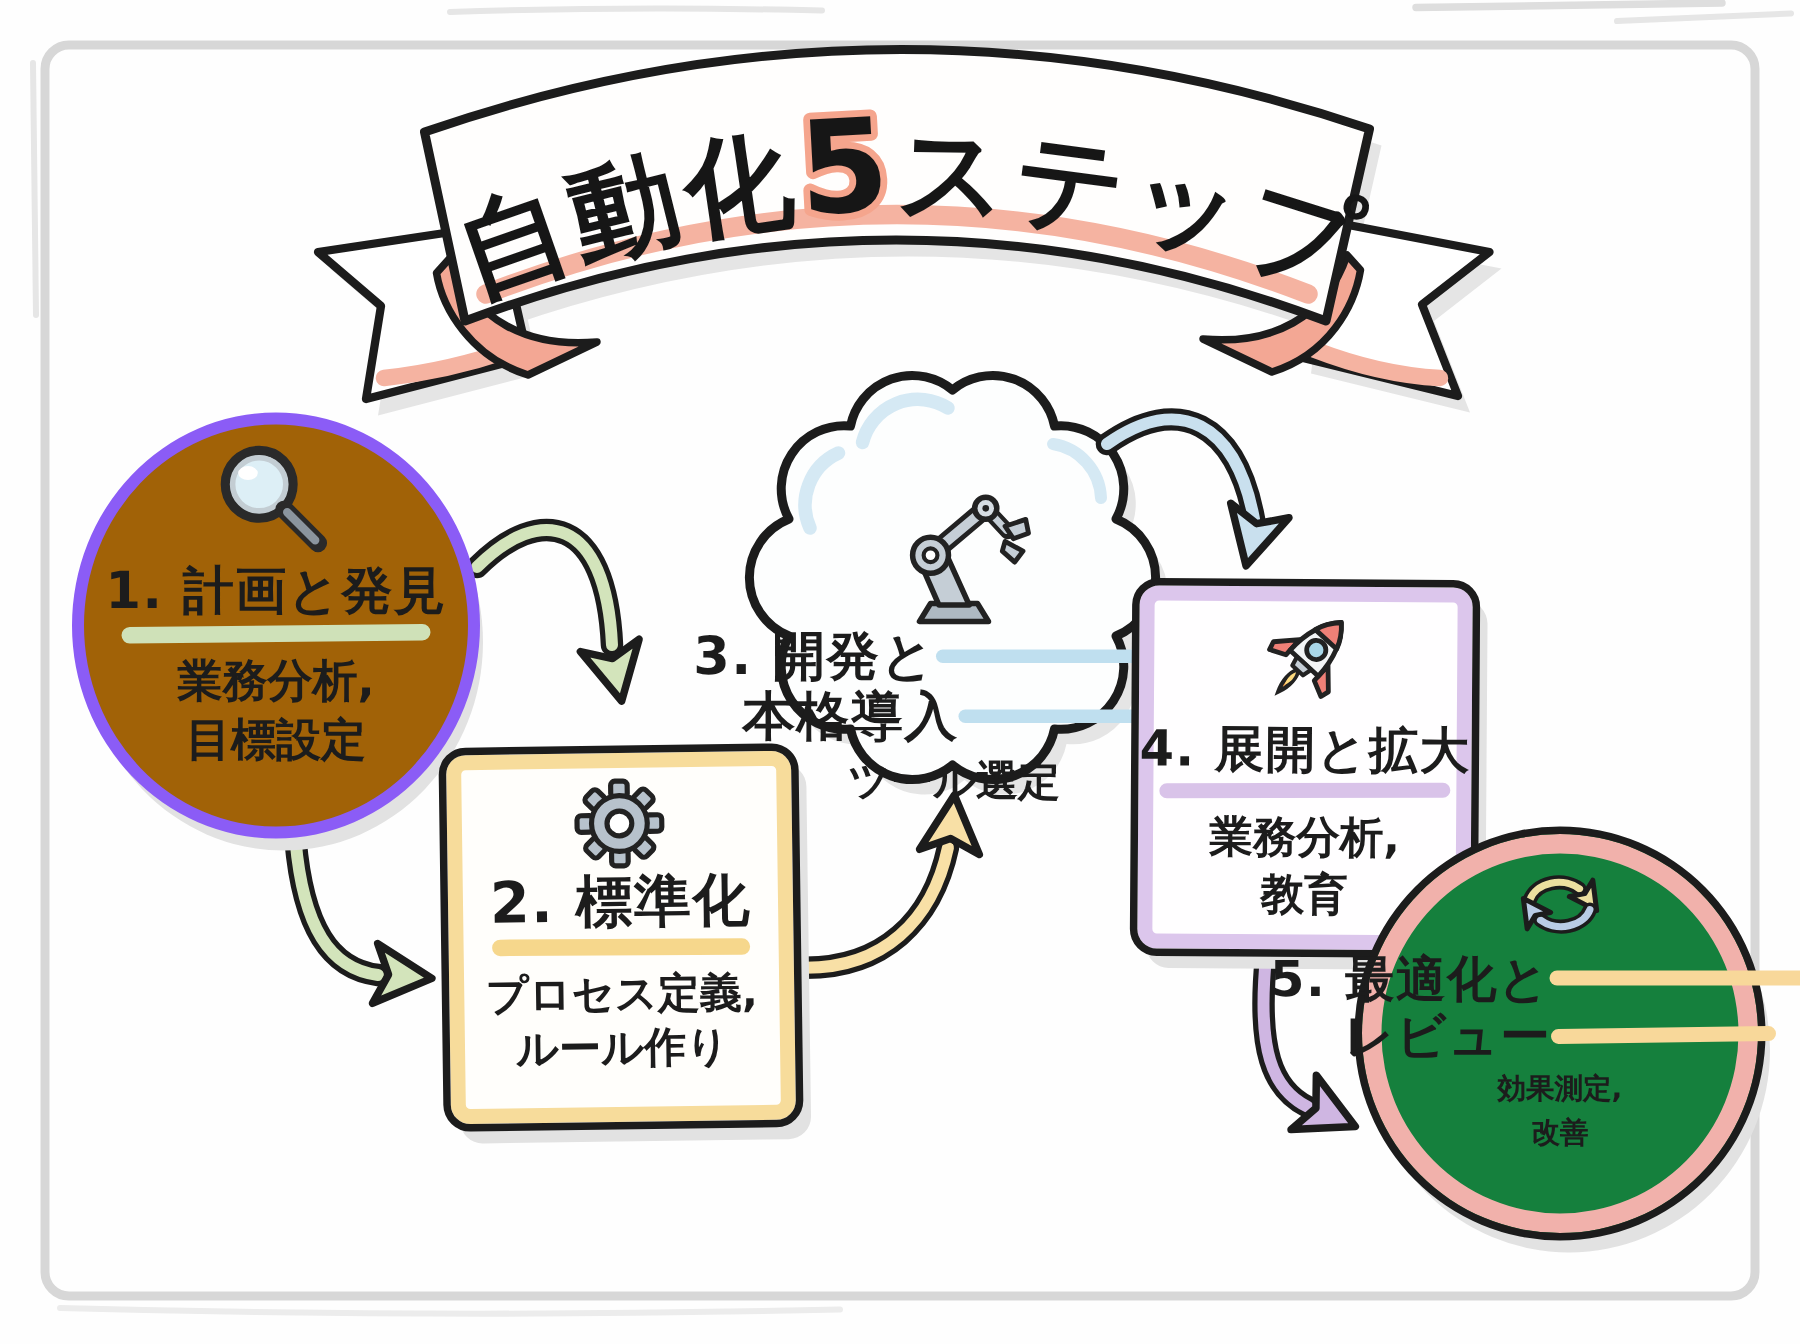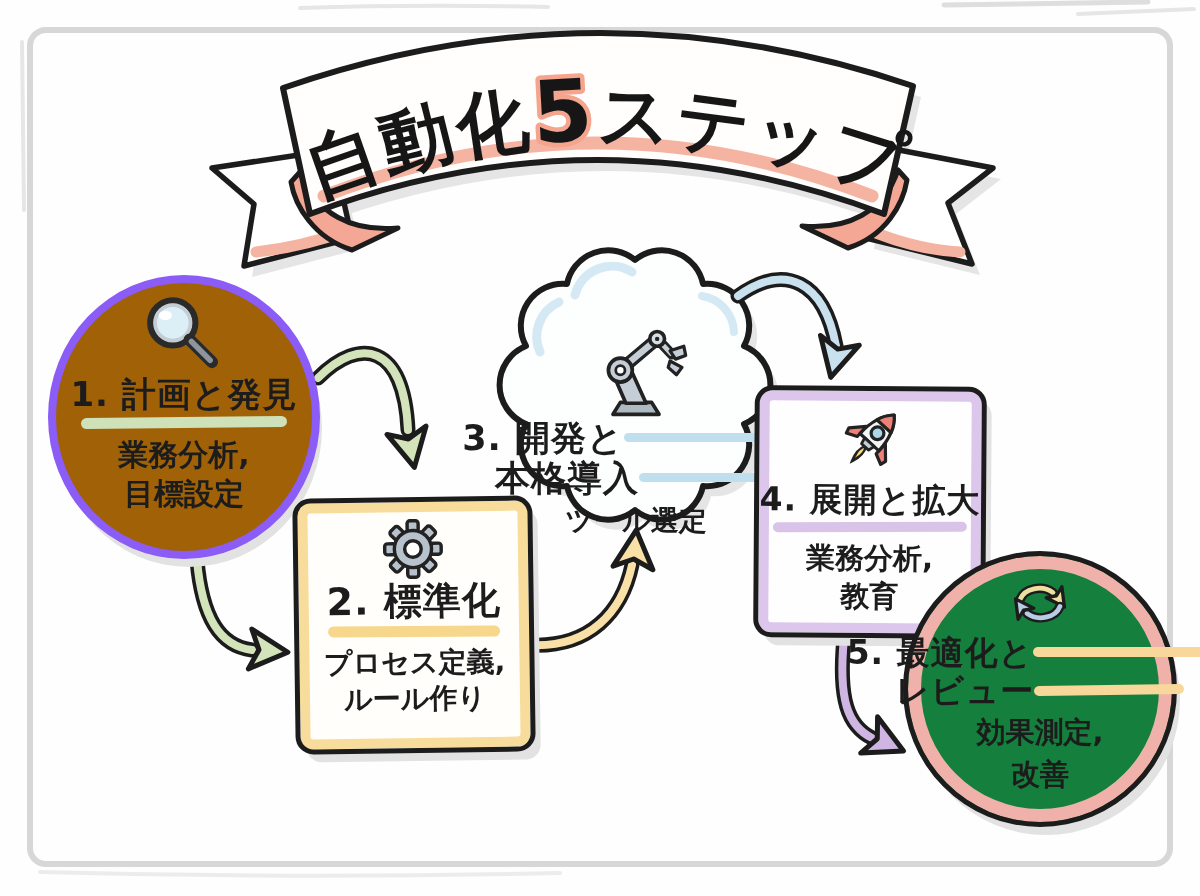--- a/index.html
+++ b/index.html
@@ -75,21 +75,21 @@
   .step5{
     left:903px;top:551px;width:274px;height:276px;
     border-radius:50%;border:5px solid #1c1c1c;background:#15803d;
     box-shadow:inset 0 0 0 13px #f1b1ab, 6px 11px 0 -3px #e2e2e2;
     padding-top:16px;
   }
   .step5 .title{font-size:33px;}
   .step5 .hl{height:10px;background:#f8d89a;margin:1px 0 2px;}
   .step5 .hl.u1{width:200px;}
   .step5 .hl.u2{width:150px;transform:rotate(-0.8deg);}
-  .step5 .subtitle{font-size:29px;margin-top:4px;}
+  .step5 .subtitle{font-size:19px;margin-top:4px;}
 
   .icon{flex:0 0 auto;}
 
   
   text.banner-title{
     font-family:"DejaVu Sans","Liberation Sans",sans-serif;
     font-weight:700;font-size:72px;letter-spacing:3px;fill:#161616;
   }
   tspan.five{font-size:86px;stroke:#f5a58d;stroke-width:9px;paint-order:stroke;stroke-linejoin:round;fill:#161616;}
 </style>

